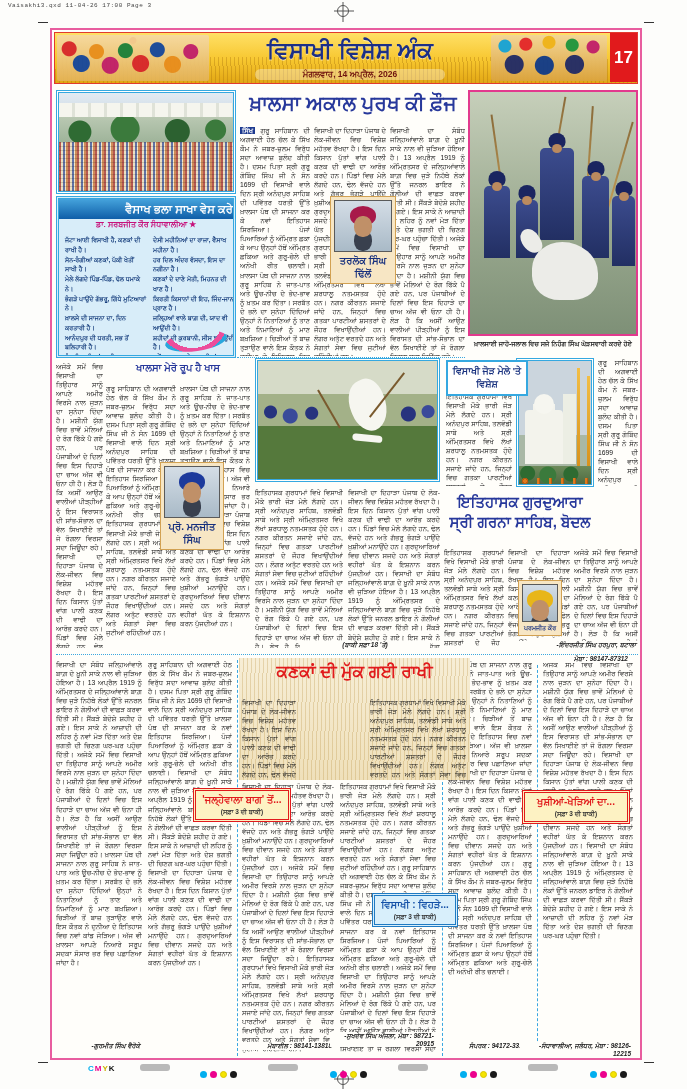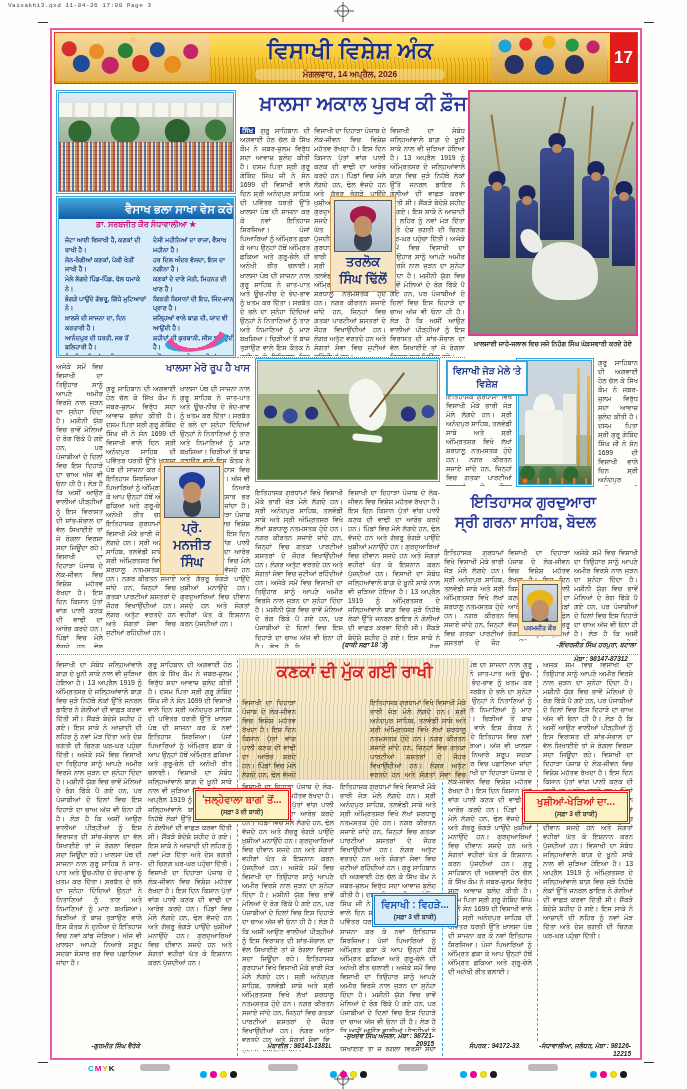--- a/index.html
+++ b/index.html
@@ -55,21 +55,21 @@
      radial-gradient(circle at 88% 26%,#c01e6c 0 6px,transparent 7px),
      radial-gradient(circle at 20% 64%,#202a68 0 9px,transparent 10px),
      radial-gradient(circle at 46% 66%,#103a8a 0 9px,transparent 10px),
      radial-gradient(circle at 72% 64%,#202a68 0 9px,transparent 10px),
      linear-gradient(#f3d598,#dca43f)}
 
   
   .col{position:absolute;font-size:6.8px;line-height:1.33;text-align:justify;color:#161616;overflow:hidden}
   .col span{display:inline}
   .lead{background:#1d3a8f;color:#fff;font-weight:bold;padding:0 2px}
-  .hl1{color:#27389b;font-weight:bold;text-align:right;white-space:nowrap}
+  .hl1{color:#27389b;font-weight:bold;text-align:center;white-space:nowrap}
   .hlred{color:#e11a1c;font-weight:bold;text-align:center;white-space:nowrap}
   .credit{position:absolute;font-size:6.5px;font-style:italic;font-weight:bold;color:#222;background:#fffefa;
           text-align:right;padding:0 2px;z-index:6}
   .dotV{border-left:1.5px dashed #3aa7e0}
   .dotH{border-top:1.5px dotted #3aa7e0}
 
   
   .poembox{left:56px;top:196px;width:180px;height:162px;border:3px double #35a8e0;background:#d8edf9;overflow:hidden}
   .ptitle{left:0;top:0;width:100%;height:20px;background:linear-gradient(#45a3dc,#0f5ea8);color:#fff;font-weight:bold;
           font-size:11.5px;text-align:right;line-height:20px}
@@ -96,21 +96,21 @@
                   border-radius:4px;transform:rotate(28deg)}
   .stick{position:absolute;width:2px;background:#7a5a2e}
 
   
   .portrait{position:absolute;background:#f7e6c4;border:1px solid #d2a152;padding:3px 3px 0 3px;z-index:5}
   .pimg{height:52px;background:linear-gradient(#d4dde6,#a9bac7);position:relative;border:1px solid #5a5a5a;overflow:hidden}
   .pimg::before{content:"";position:absolute;left:50%;top:5px;transform:translateX(-50%);
                 width:26px;height:19px;border-radius:50% 50% 42% 42%;background:var(--tc,#23408f)}
   .pimg::after{content:"";position:absolute;left:50%;top:15px;transform:translateX(-50%);
                width:18px;height:21px;border-radius:46%;background:#c09068;box-shadow:0 14px 0 0 #39404e}
-  .pcap{background:#f7e6c4;color:#17307e;font-weight:bold;font-size:13px;text-align:center;
+  .pcap{background:#f7e6c4;color:#17307e;font-weight:bold;font-size:10px;text-align:center;
         padding:2px 1px 3px 1px;line-height:1.3}
 
   
   .contbox{position:absolute;border:3px double #e11a1c;background:#fdf2c3;text-align:center;z-index:6;padding:3px 2px}
   .contbox .t{color:#e11a1c;font-weight:bold;font-size:10px;line-height:1.2}
   .contbox .s{color:#333;font-size:6.5px;font-weight:bold;margin-top:2px}
   .contbox.blue{border-color:#1f7ac2;background:#d8effb}
   .contbox.blue .t{color:#1552a8}
 
   .kicker{position:absolute;border:2px solid #35a8e0;background:#fff;color:#17307e;font-weight:bold;

